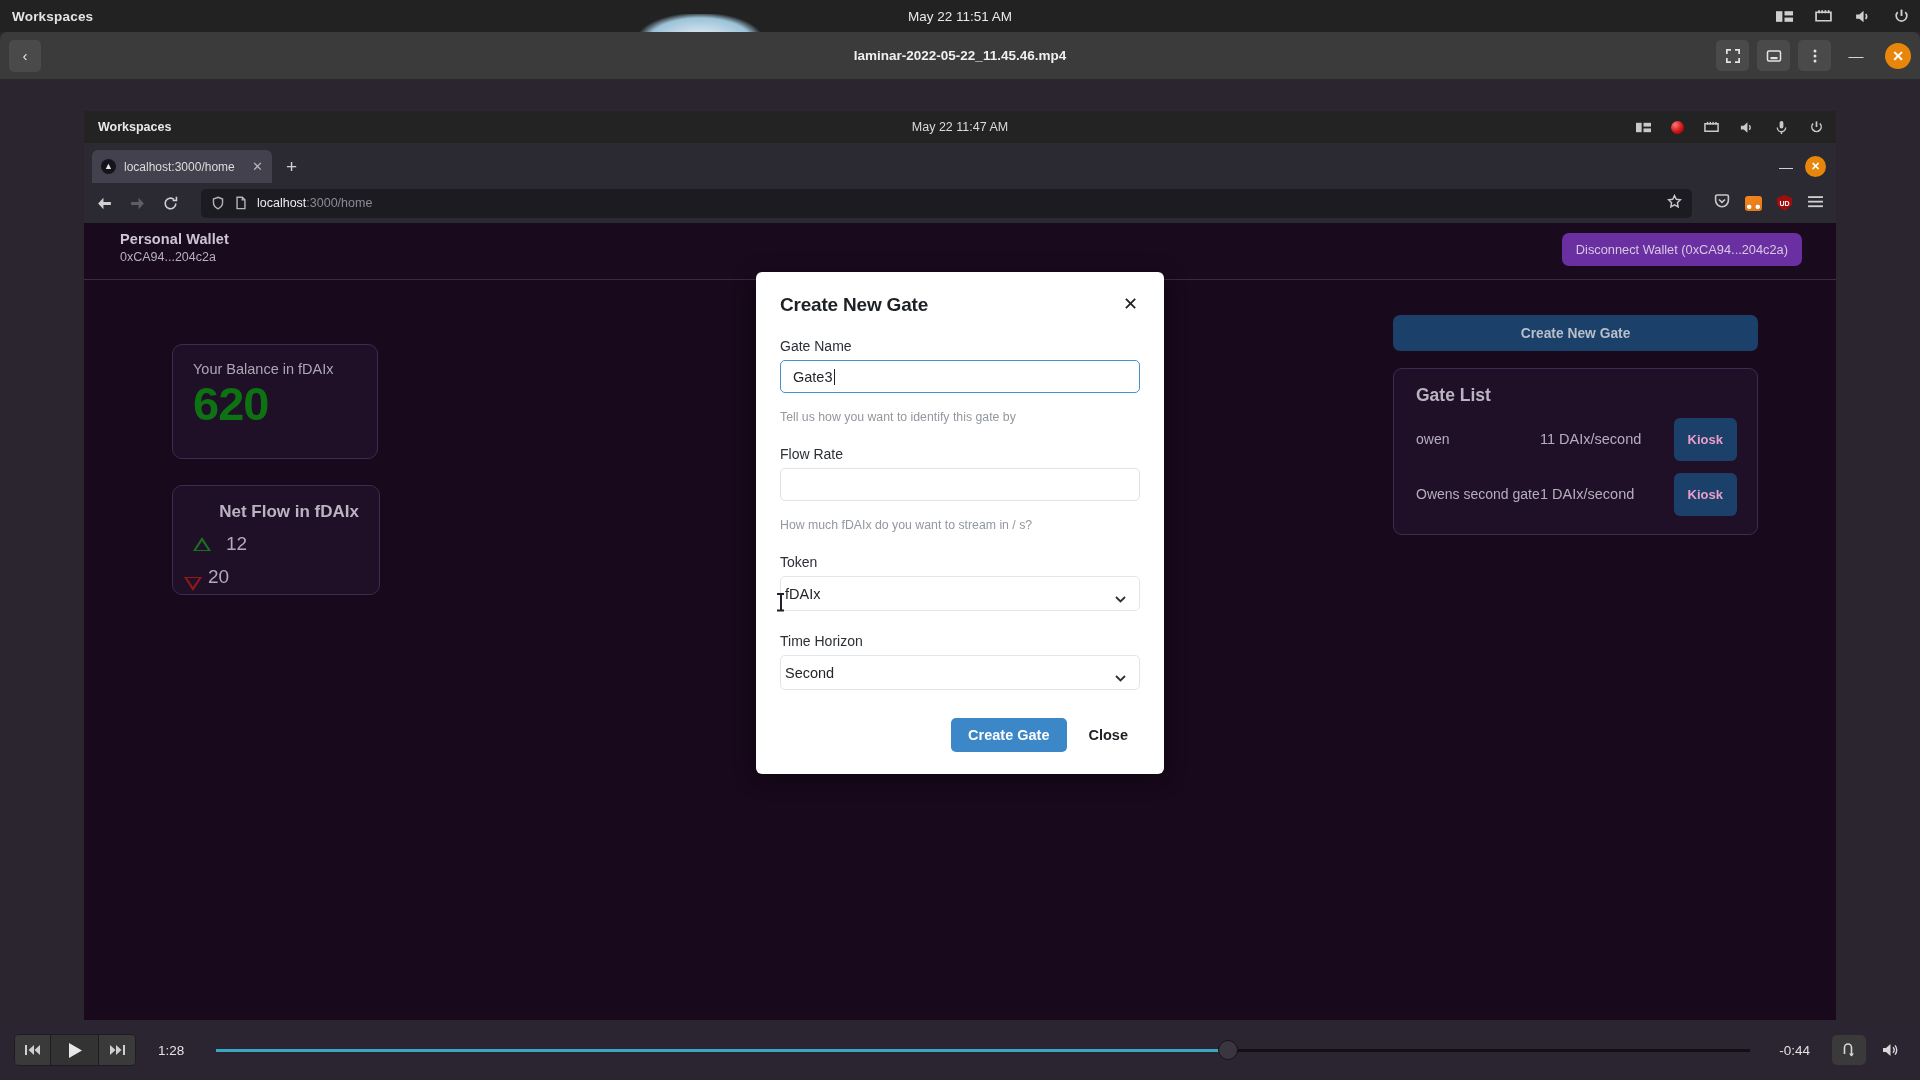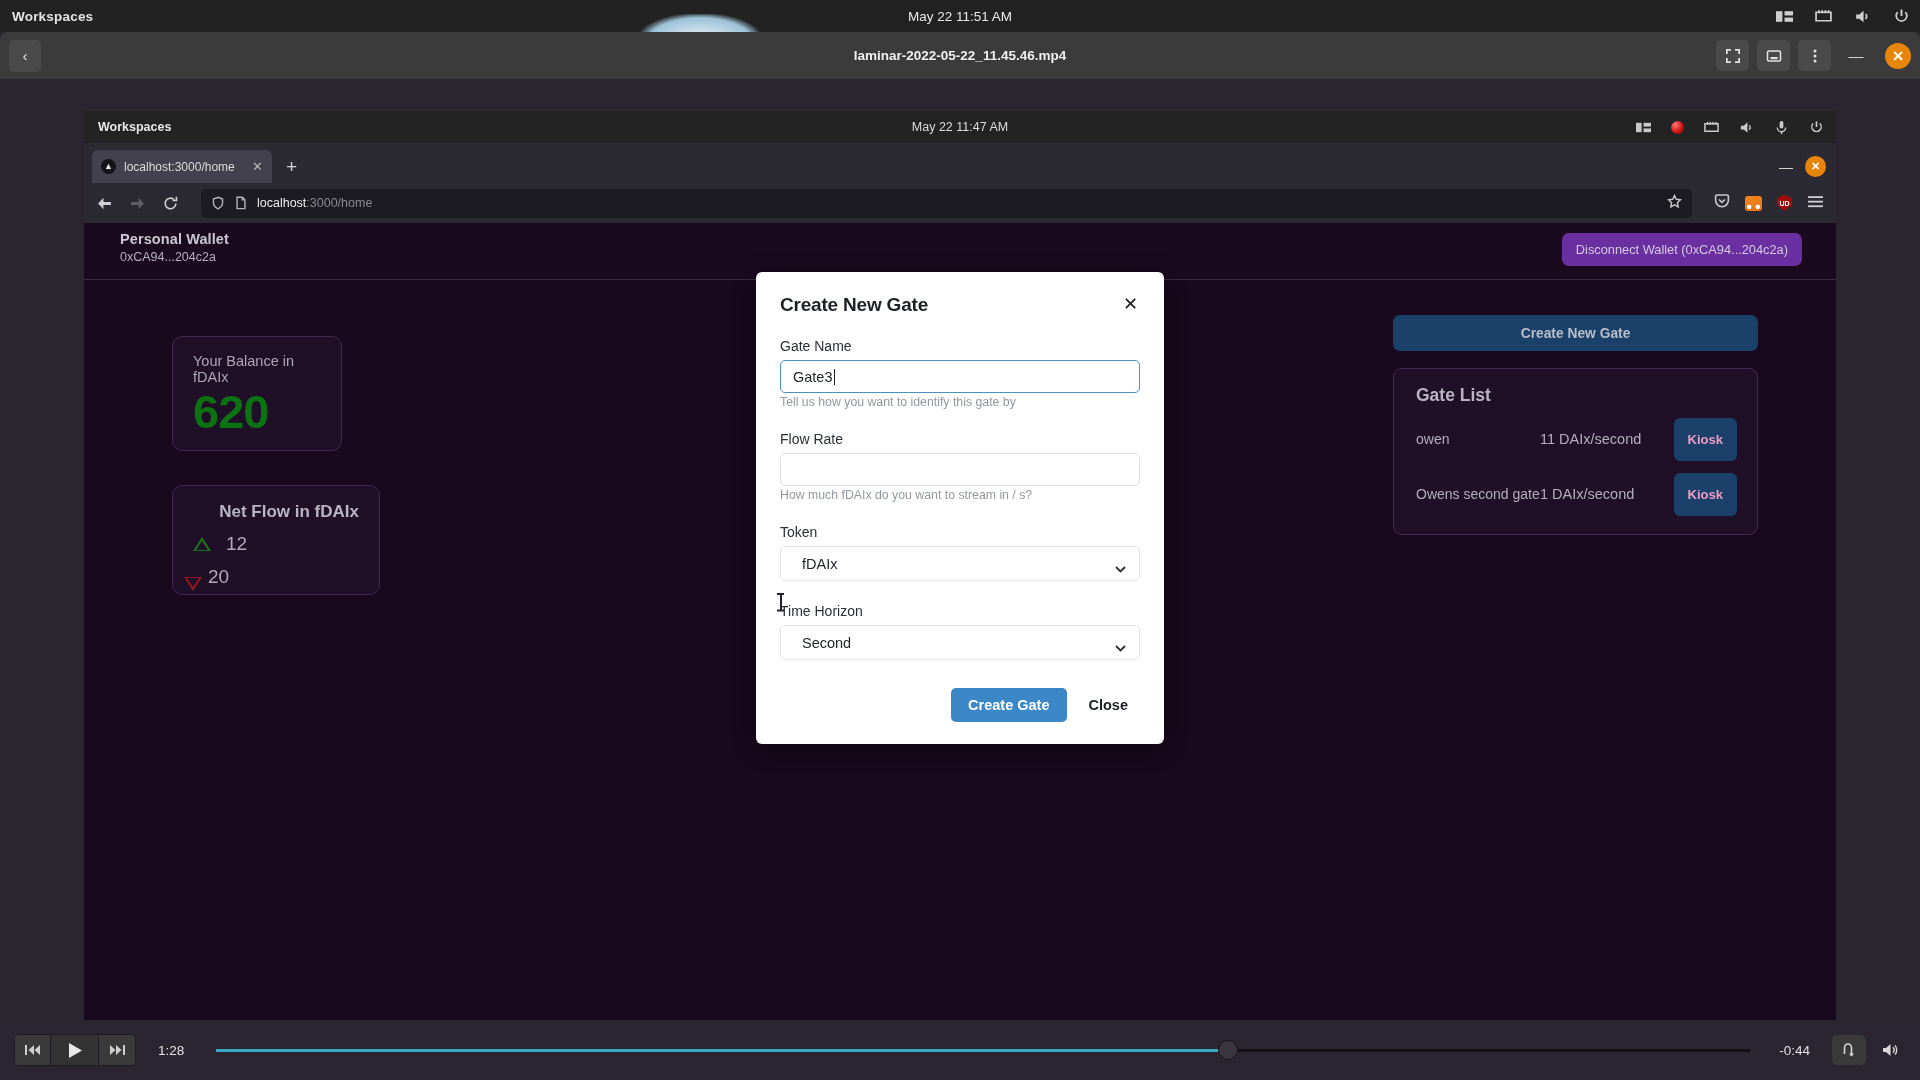--- a/index.html
+++ b/index.html
@@ -174,21 +174,21 @@
     color: #d6c9e4; font-size: 12.8px; padding: 9px 14px;
     font-family: inherit; margin-top: 2px;
   }
 
   .page-body { position: relative; height: 750px; }
 
   .stat-card {
     position: absolute; border: 1px solid #4a2b55; border-radius: 10px;
     background: #21102a; padding: 16px 20px;
   }
-  .card-balance { left: 88px; top: 56px; width: 170px; height: 115px; }
+  .card-balance { left: 88px; top: 64px; width: 206px; height: 115px; }
   .card-netflow { left: 88px; top: 205px; width: 208px; height: 110px; }
   .card-label { color: #b8b1bf; font-size: 14.5px; }
   .card-value-big { color: #0d7a14; font-size: 47px; font-weight: 700; line-height: 1.06; margin-top: 2px; letter-spacing: -1px; }
   .card-title { color: #c6bfcd; font-size: 17px; font-weight: 700; text-align: right; }
   .flow-row { display: flex; align-items: center; gap: 15px; margin-top: 11px; }
   .tri-up { width: 0; height: 0; border-left: 9px solid transparent; border-right: 9px solid transparent; border-bottom: 14px solid transparent; position: relative; }
   .tri-up::after {
     content: ""; position: absolute; left: -9px; top: 0;
     width: 0; height: 0; border-left: 9px solid transparent; border-right: 9px solid transparent; border-bottom: 14px solid #1a7a1f;
   }
@@ -246,25 +246,25 @@
   }
   .caret {
     display: inline-block; width: 1px; height: 16px; background: #222;
     vertical-align: -3px; margin-left: 1px;
   }
   .input-filled {
     width: 100%; height: 33px; border: 1.6px solid #4a90c9; border-radius: 5px;
     background: #fff; display: flex; align-items: center; padding: 0 12px;
     font-size: 14.5px; color: #23262b;
   }
-  .field-help { font-size: 12.3px; color: #93989f; margin-top: 2px; }
+  .field-help { font-size: 12.3px; color: #93989f; margin-top: 17px; }
   .select-box {
     position: relative; width: 100%; height: 35px; border: 1px solid #e3e6e9;
     border-radius: 5px; background: #fff; display: flex; align-items: center;
-    padding: 0 21px; font-size: 14.5px; color: #23262b;
+    padding: 0 4px; font-size: 14.5px; color: #23262b;
   }
   .select-box .chev {
     position: absolute; right: 13px; width: 11px; height: 7px;
   }
   .select-box .chev svg { width: 11px; height: 7px; fill: none; stroke: #2c3036; stroke-width: 1.8; }
   .modal-actions { display: flex; align-items: center; justify-content: flex-end; gap: 10px; margin-top: 28px; }
   .btn-primary {
     background: #3b87c8; border: none; border-radius: 5px;
     color: #fff; font-size: 14.5px; font-weight: 700; padding: 9px 17px;
     font-family: inherit;

